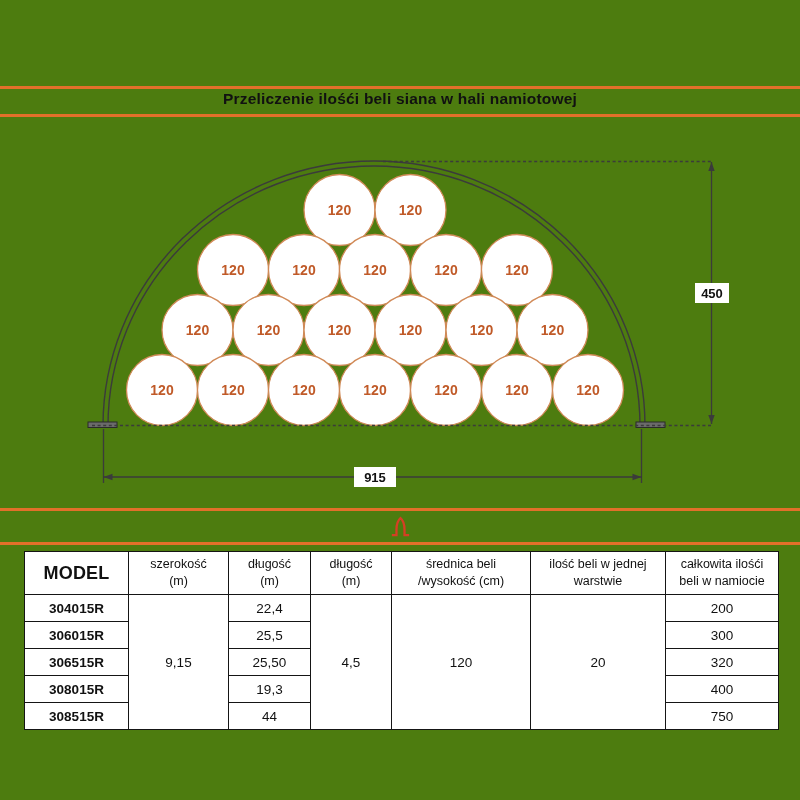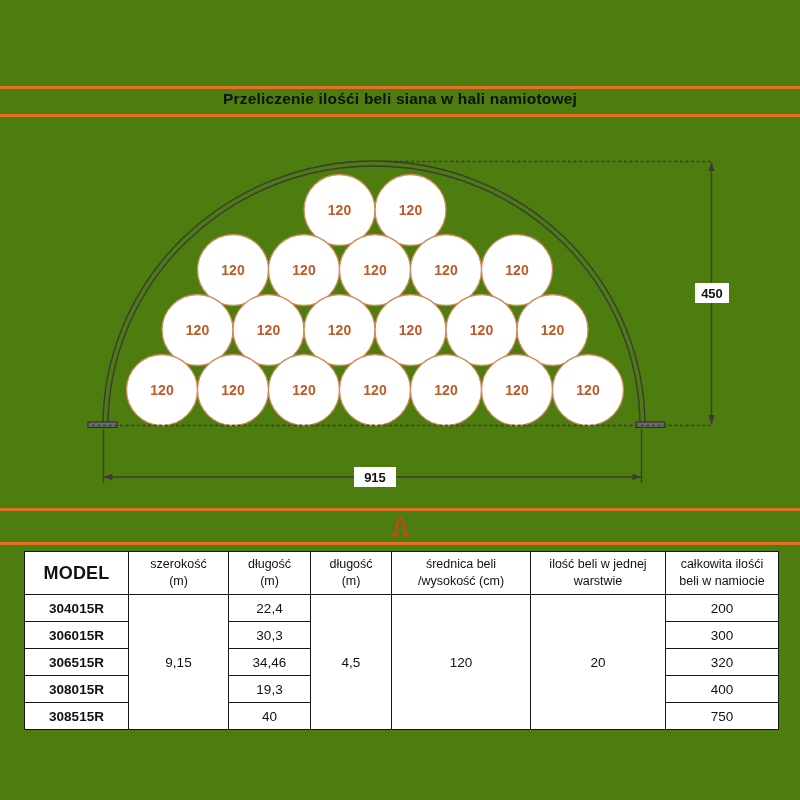--- a/index.html
+++ b/index.html
@@ -168,34 +168,34 @@
           <td class="model">304015R</td>
           <td rowspan="5">9,15</td>
           <td>22,4</td>
           <td rowspan="5">4,5</td>
           <td rowspan="5">120</td>
           <td rowspan="5">20</td>
           <td>200</td>
         </tr>
         <tr>
           <td class="model">306015R</td>
-          <td>30,3</td>
+          <td>25,5</td>
           <td>300</td>
         </tr>
         <tr>
           <td class="model">306515R</td>
-          <td>34,46</td>
+          <td>25,50</td>
           <td>320</td>
         </tr>
         <tr>
           <td class="model">308015R</td>
           <td>19,3</td>
           <td>400</td>
         </tr>
         <tr>
           <td class="model">308515R</td>
-          <td>40</td>
+          <td>44</td>
           <td>750</td>
         </tr>
       </tbody>
   </table>
 
 </div>
 
 </body></html>

